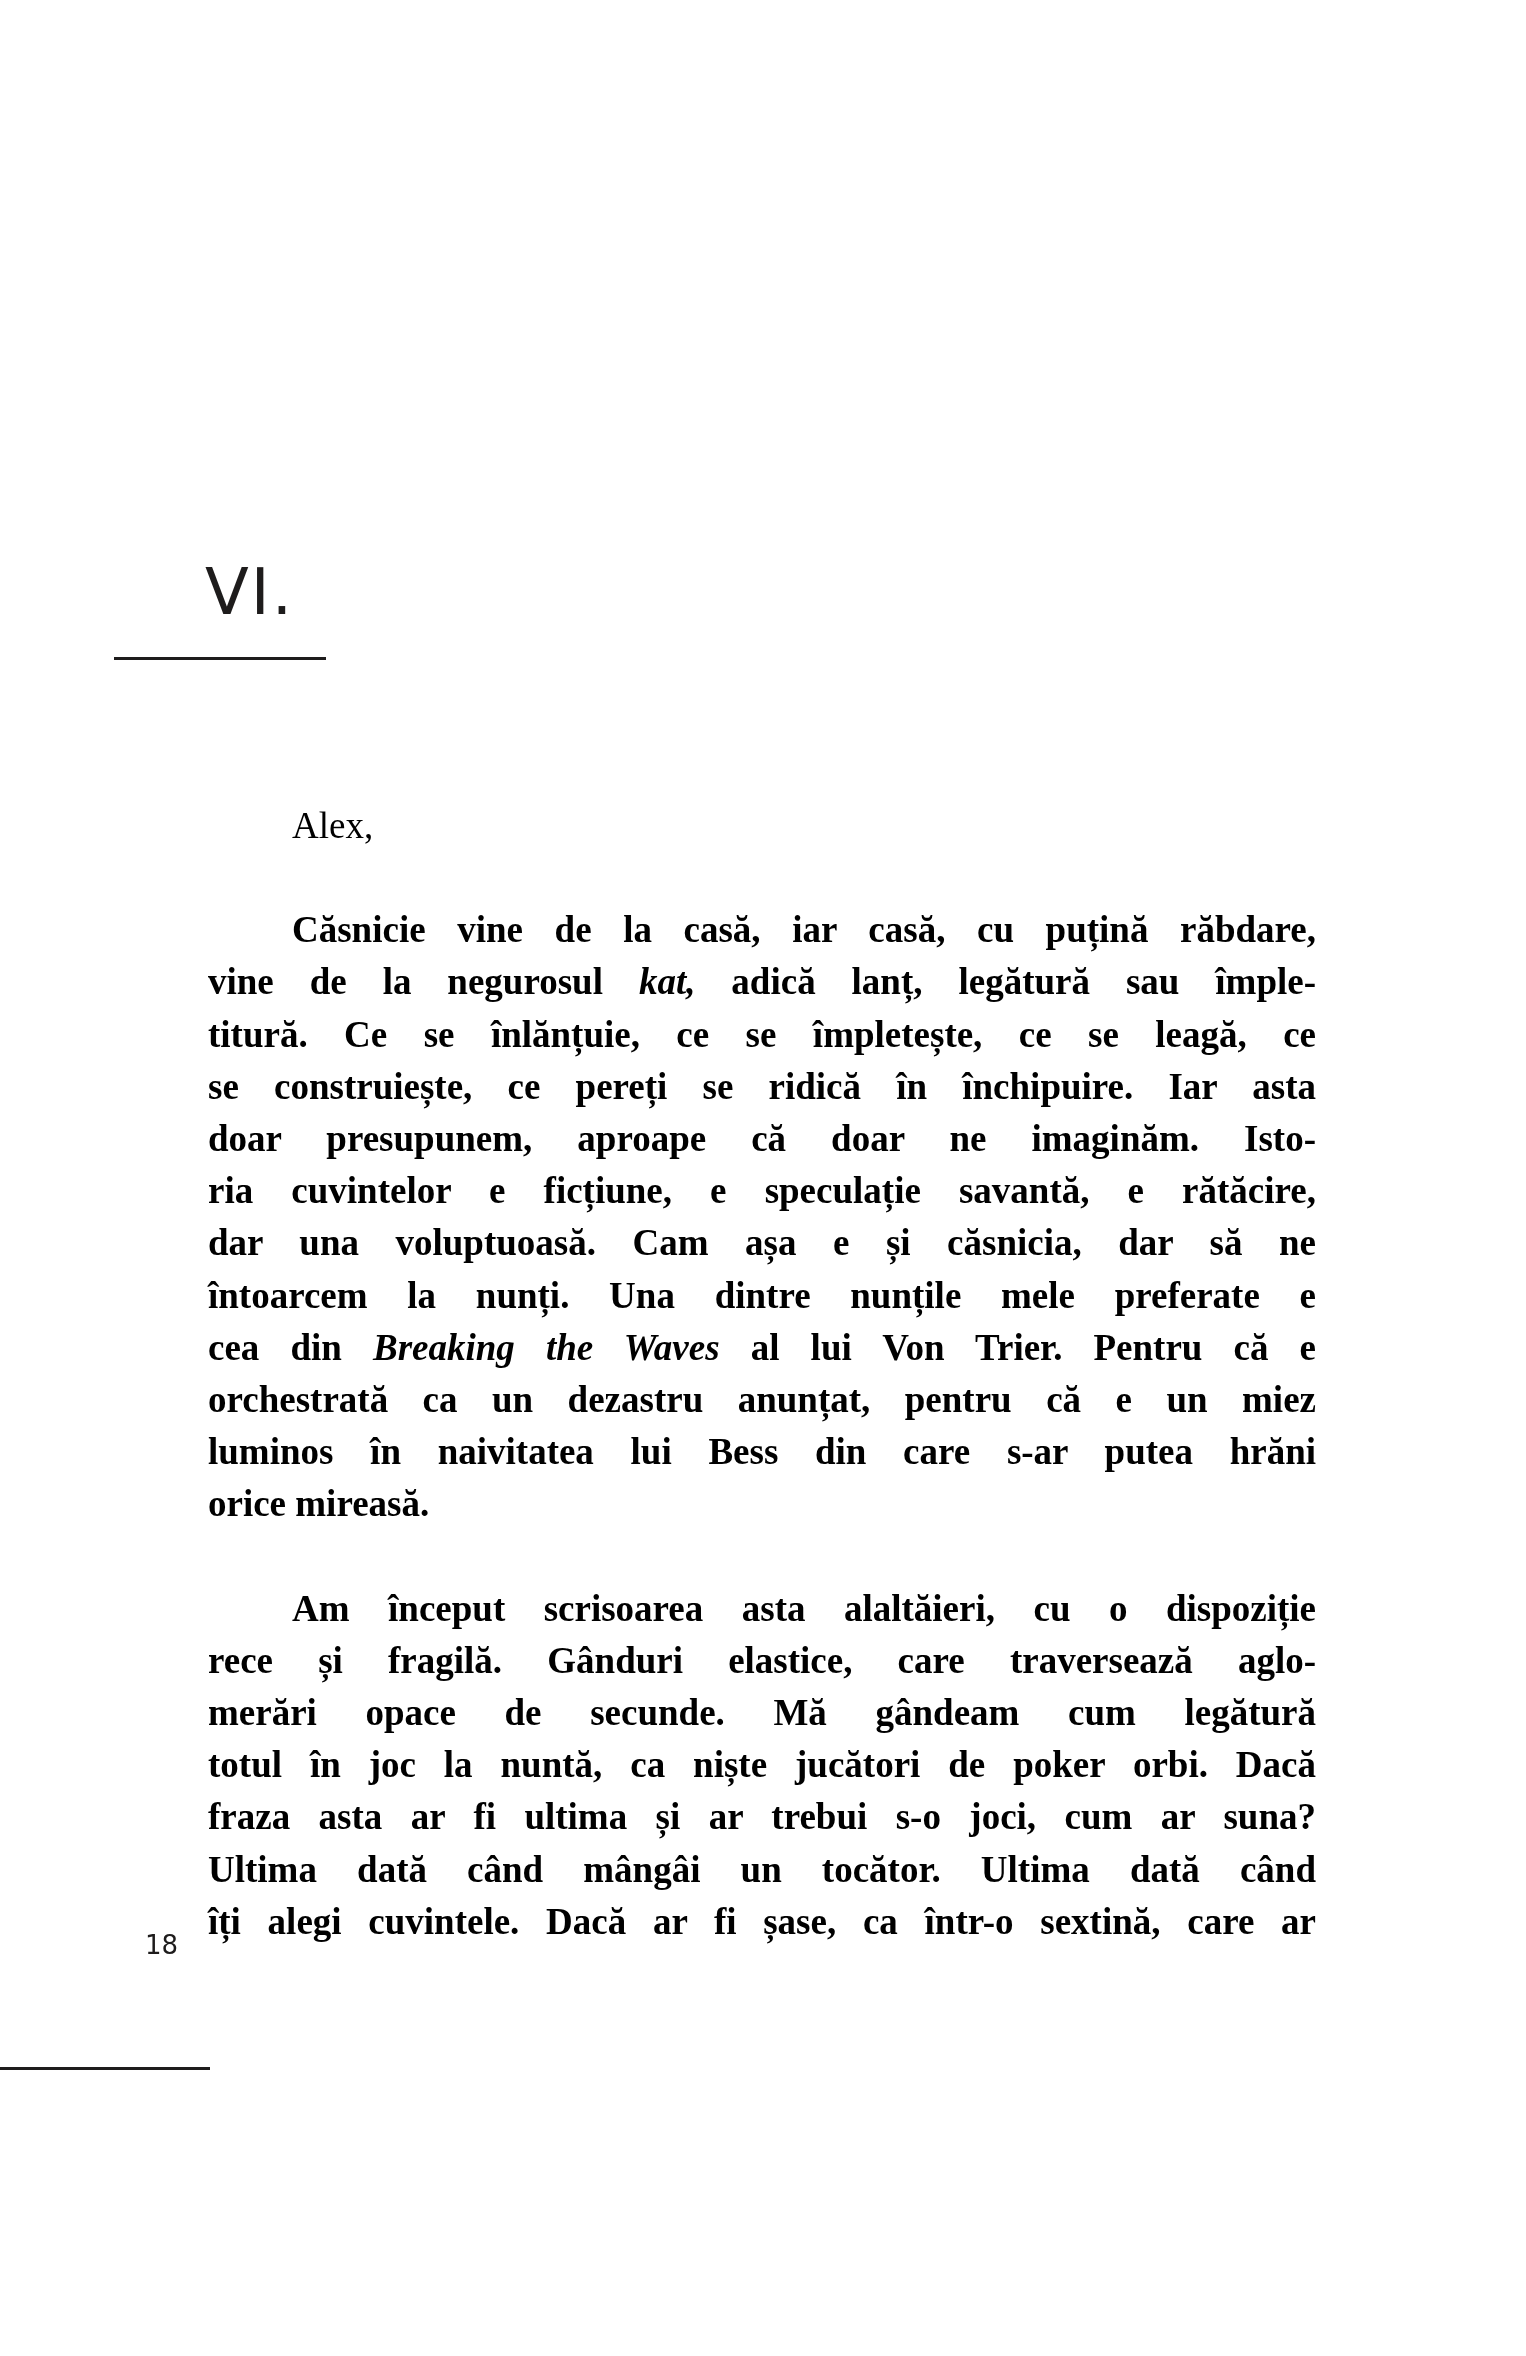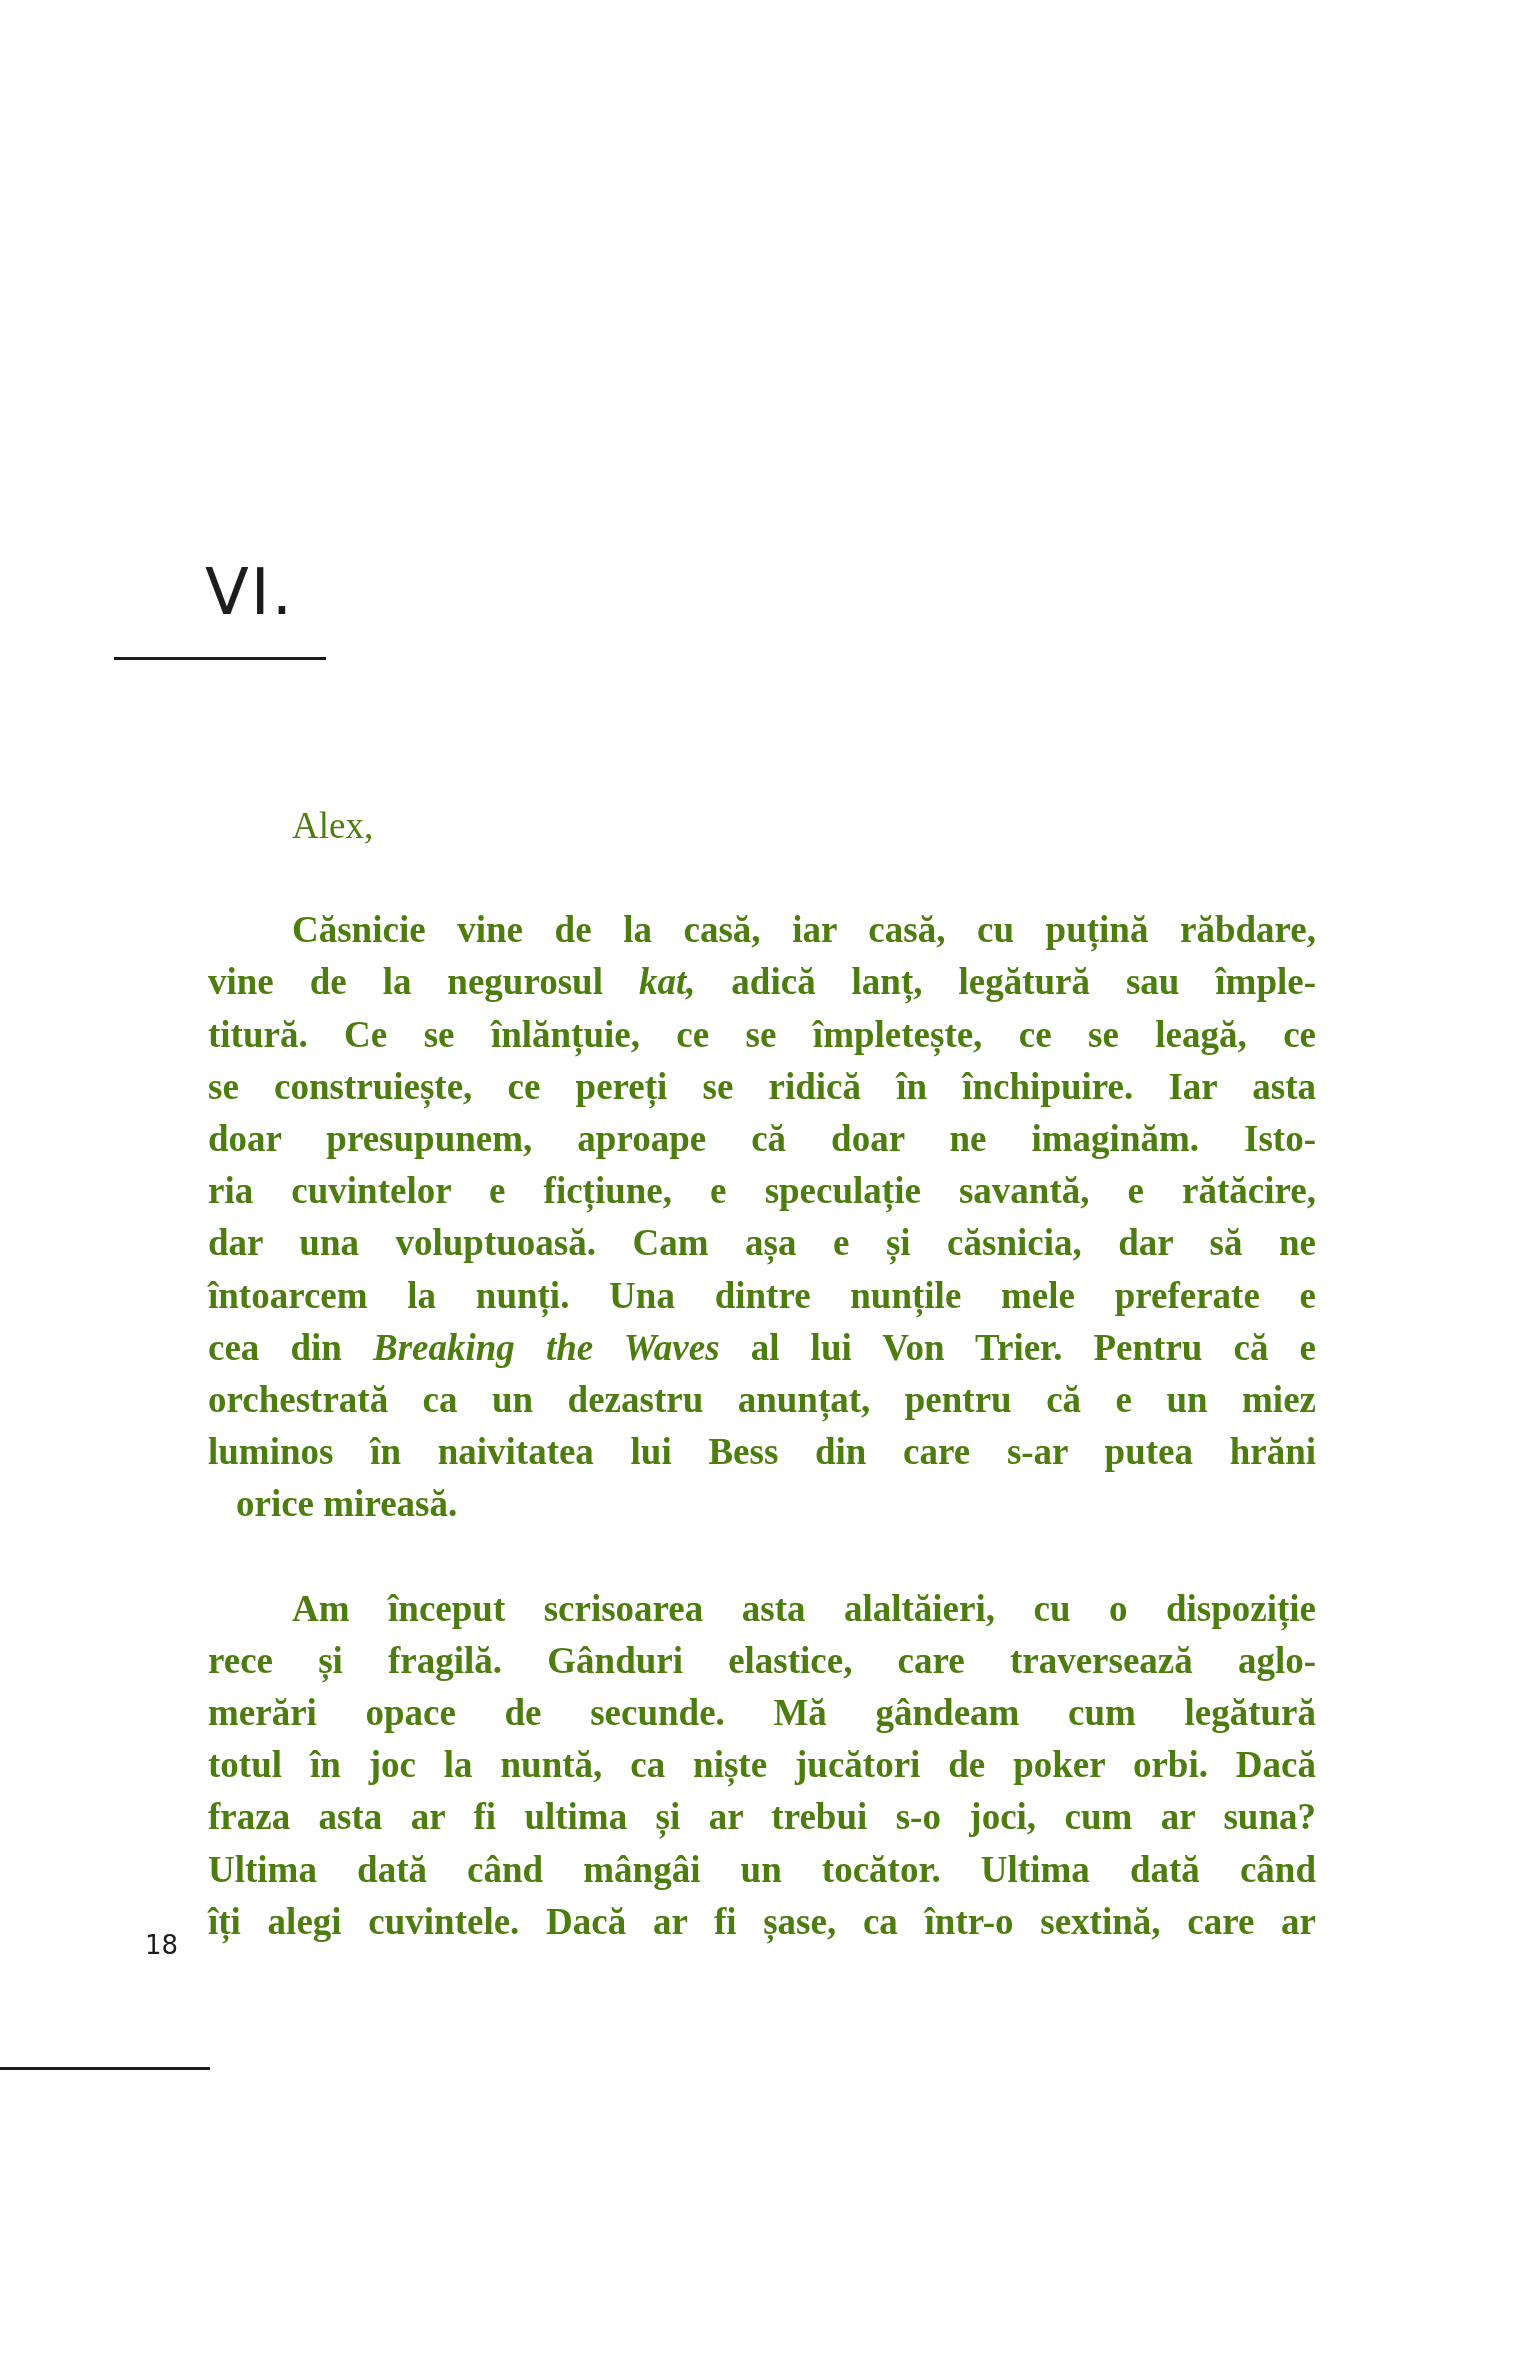--- a/index.html
+++ b/index.html
@@ -9,27 +9,27 @@
     position: absolute; left: 205px; top: 560px;
     font-family: "DejaVu Sans", sans-serif; font-size: 64px; font-weight: 400;
     color: #1e1c1c; letter-spacing: 2px; line-height: 1;
   }
   .chapter-rule {
     position: absolute; left: 114px; top: 657px; width: 212px; height: 3px; background: #1e1c1c;
   }
   .text-block {
     position: absolute; left: 208px; top: 800px; width: 1108px;
     font-family: "Liberation Serif", serif; font-size: 37px; line-height: 52.2px;
-    color: #4d7c0f;
+    color: #000000;
   }
   .salutation { margin: 0 0 52px 0; text-indent: 84px; }
   .para { margin: 0 0 52px 0; font-weight: bold; }
   .line { display: block; white-space: nowrap; text-align: justify; text-align-last: justify; }
   .line.first { padding-left: 84px; }
-  .line.last { text-align-last: left; margin-left: 28px; }
+  .line.last { text-align-last: left; }
   .page-number {
     position: absolute; left: 145px; top: 1932px;
     font-family: "DejaVu Sans", sans-serif; font-size: 26px; color: #1e1c1c; line-height: 1;
   }
   .footer-rule {
     position: absolute; left: 0; top: 2067px; width: 210px; height: 3px; background: #1e1c1c;
   }
   i { font-style: italic; }
 </style>
 </head>

